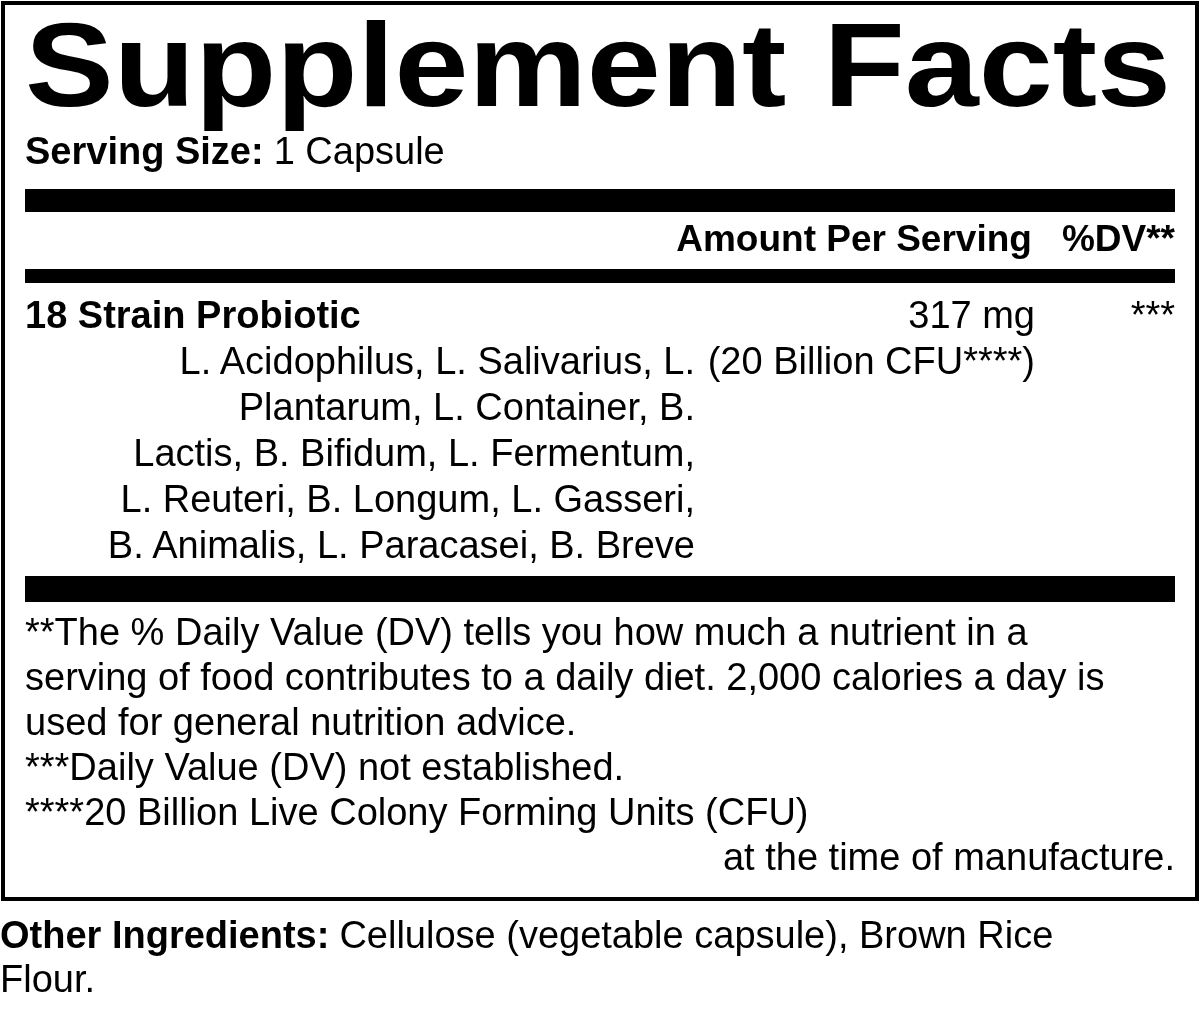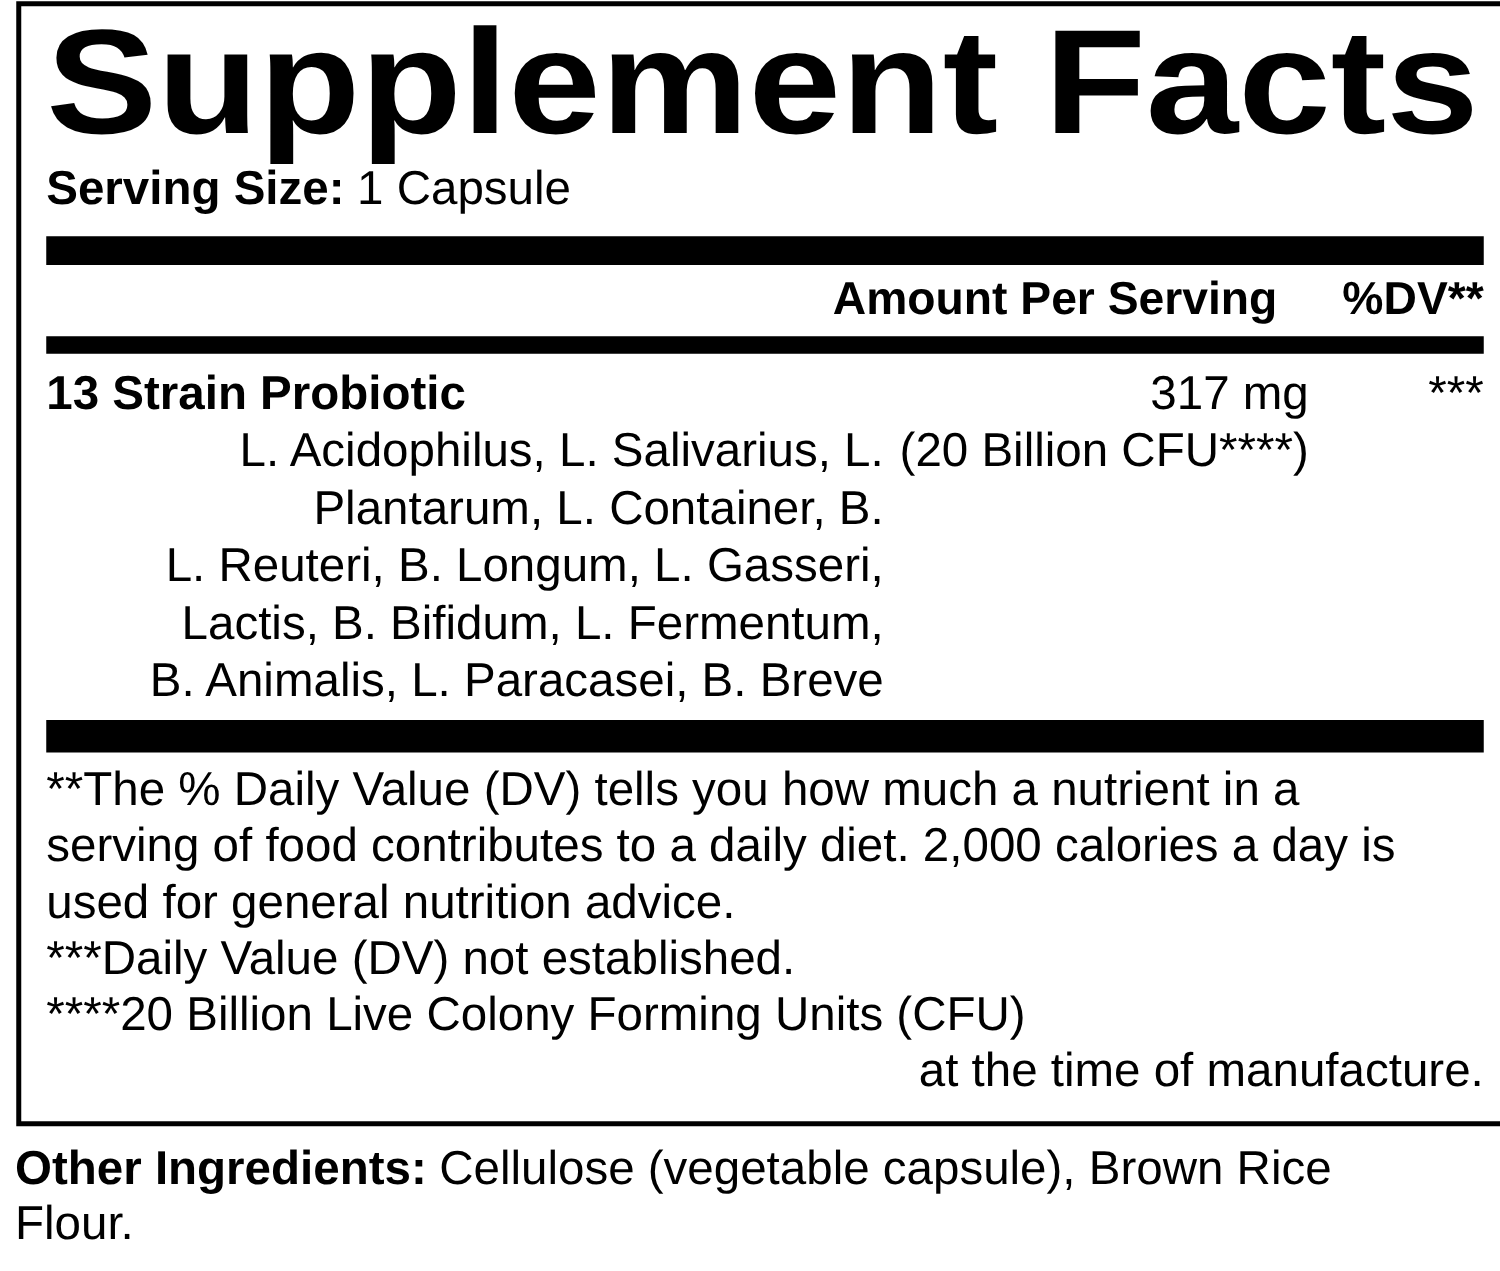--- a/index.html
+++ b/index.html
@@ -10,21 +10,20 @@
     height: 1017px;
     overflow: hidden;
     font-family: "Liberation Sans", sans-serif;
     color: #000000;
     -webkit-font-smoothing: antialiased;
   }
   .page {
     width: 1121px;
     height: 1017px;
     position: relative;
-    margin-left: 12px;
   }
   .label-box {
     margin: 1px 1px 0 1px;
     border: 4px solid #000000;
     padding: 0 20px;
     box-sizing: border-box;
     width: 1198px;
     background: #ffffff;
   }
   .title-svg {
@@ -52,21 +51,20 @@
   .bar-thick  { height: 23px; margin-top: 18px; }
   .bar-med    { height: 14px; margin-top: 9px; }
   .bar-thick2 { height: 26px; margin-top: 8px; }
   .header-row {
     padding-top: 6px;
     font-size: 37px;
     line-height: 42px;
     display: flex;
     justify-content: flex-end;
     align-items: baseline;
-    gap: 22px;
   }
   .header-row .dvh { margin-left: 30px; }
   .ingredient-row {
     margin-top: 9px;
     display: flex;
     align-items: flex-start;
     font-size: 38px;
     line-height: 46px;
   }
   .ing-left { flex: 1 1 auto; }
@@ -117,26 +115,26 @@
 
     <div class="header-row">
       <span class="b">Amount Per Serving</span>
       <span class="b dvh">%DV**</span>
     </div>
 
     <div class="bar bar-med"></div>
 
     <div class="ingredient-row">
       <div class="ing-left">
-        <div class="ing-name">13 Strain Probiotic</div>
+        <div class="ing-name">18 Strain Probiotic</div>
         <div class="strains">
           <div class="strain-line">L. Acidophilus, L. Salivarius, L.</div>
           <div class="strain-line">Plantarum, L. Container, B.</div>
+          <div class="strain-line">Lactis, B. Bifidum, L. Fermentum,</div>
           <div class="strain-line">L. Reuteri, B. Longum, L. Gasseri,</div>
-          <div class="strain-line">Lactis, B. Bifidum, L. Fermentum,</div>
           <div class="strain-line">B. Animalis, L. Paracasei, B. Breve</div>
         </div>
       </div>
       <div class="ing-amount">
         <div>317 mg</div>
         <div>(20 Billion CFU****)</div>
       </div>
       <div class="ing-dv">***</div>
     </div>
 

